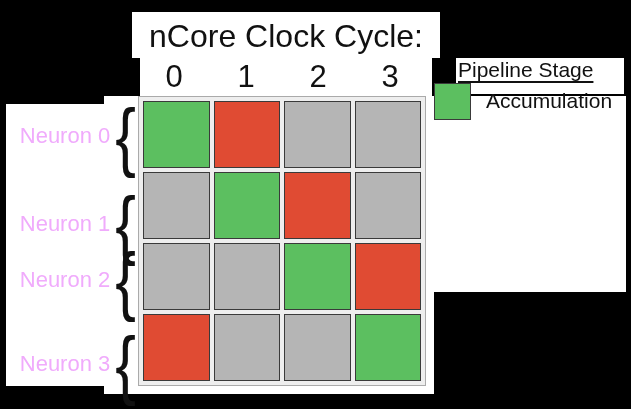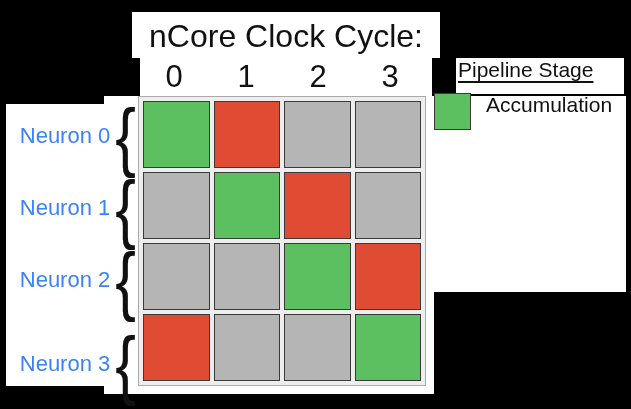--- a/index.html
+++ b/index.html
@@ -58,21 +58,21 @@
     position: absolute;
     left: 6px;
     width: 132px;
     height: 72px;
     display: flex;
     align-items: center;
     justify-content: flex-end;
   }
   .row-label-text {
     font-size: 22px;
-    color: #3b82f6;
+    color: #f0abfc;
     white-space: nowrap;
   }
   .brace {
     font-size: 62px;
     line-height: 0.8;
     color: #111111;
     margin-left: 5px;
     margin-right: 2px;
     transform: scaleY(1.22);
     display: inline-block;
@@ -106,24 +106,25 @@
     top: 58px;
     width: 190px;
   }
   #legend-title {
     font-size: 21px;
     color: #111111;
     text-decoration: underline;
     text-underline-offset: 4px;
     white-space: nowrap;
     padding-left: 24px;
-    margin-bottom: 11px;
+    margin-bottom: 0;
   }
   .legend-row {
     display: flex;
+    align-items: center;
     height: 38px;
     margin-bottom: 30px;
   }
   .legend-swatch {
     width: 37px;
     height: 37px;
     border: 1.5px solid #3a3a3a;
     box-sizing: border-box;
     flex: 0 0 auto;
   }
@@ -155,21 +156,21 @@
     <div class="col-label">0</div>
     <div class="col-label">1</div>
     <div class="col-label">2</div>
     <div class="col-label">3</div>
   </div>
 
   <div class="row-label-group" style="top:100px;">
     <span class="row-label-text">Neuron 0</span>
     <span class="brace">{</span>
   </div>
-  <div class="row-label-group" style="top:172px;">
+  <div class="row-label-group" style="top:188px;">
     <span class="row-label-text">Neuron 1</span>
     <span class="brace">{</span>
   </div>
   <div class="row-label-group" style="top:244px;">
     <span class="row-label-text">Neuron 2</span>
     <span class="brace">{</span>
   </div>
   <div class="row-label-group" style="top:328px;">
     <span class="row-label-text">Neuron 3</span>
     <span class="brace">{</span>

